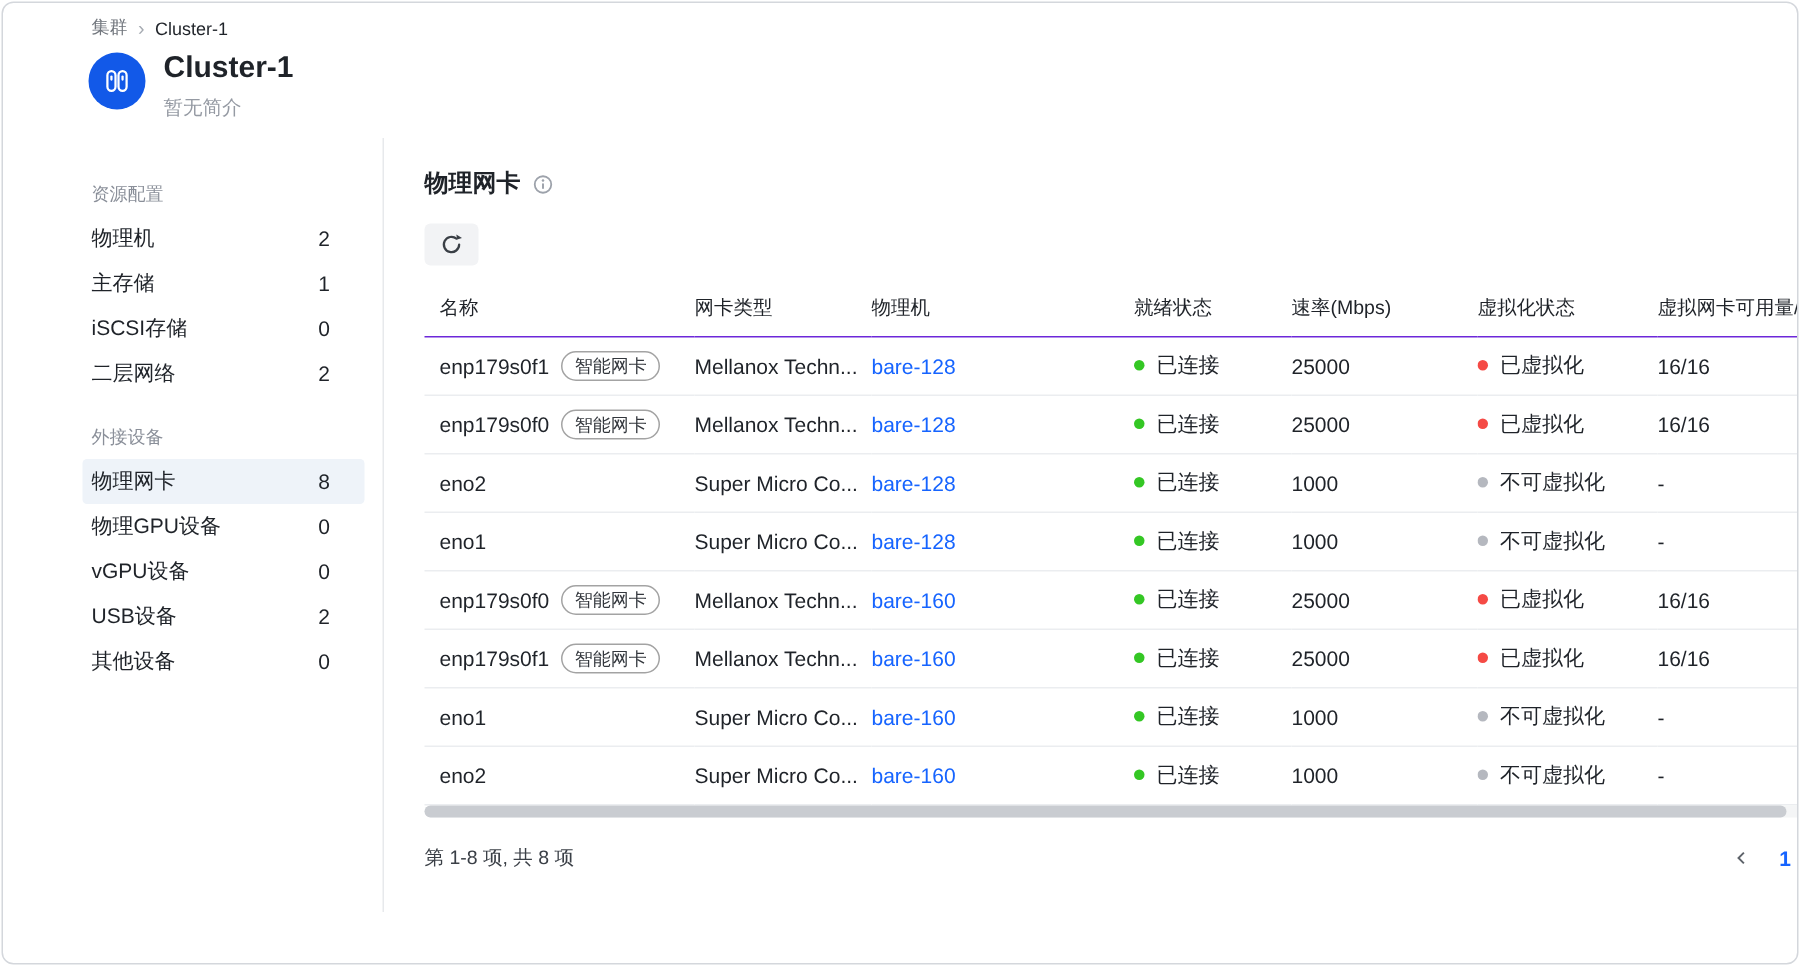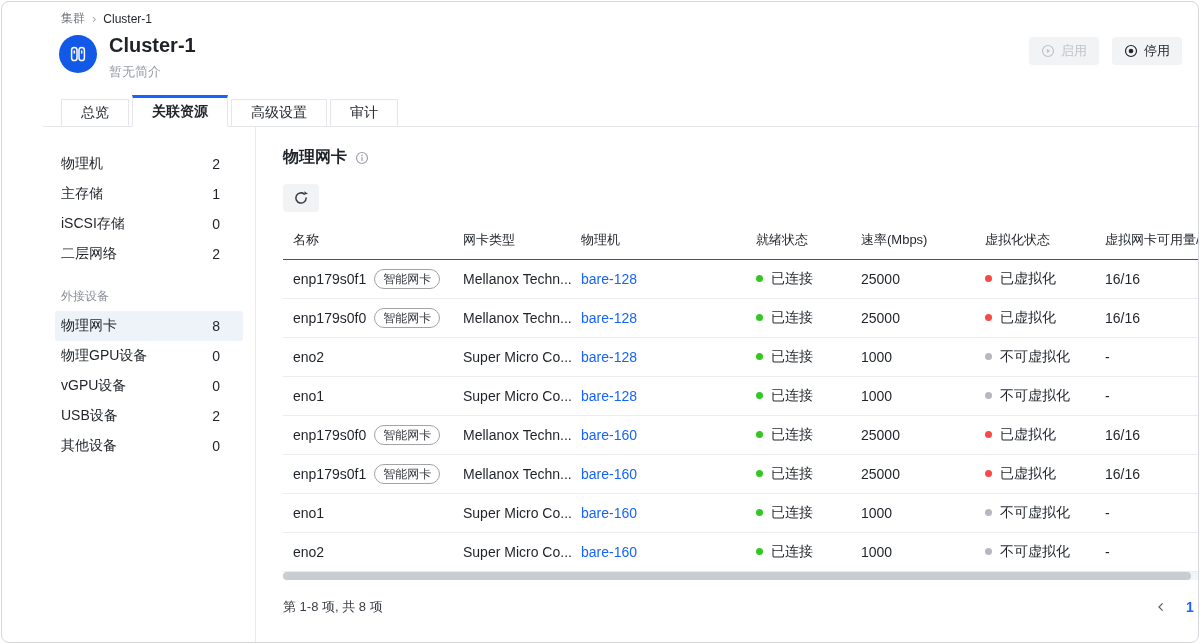--- a/index.html
+++ b/index.html
@@ -74,59 +74,26 @@
         <rect x="3.6" y="3.4" width="5.4" height="13.2" rx="2.7" fill="none" stroke="#ffffff" stroke-width="1.5"></rect>
         <rect x="11" y="3.4" width="5.4" height="13.2" rx="2.7" fill="none" stroke="#ffffff" stroke-width="1.5"></rect>
         <line x1="6.3" y1="7" x2="6.3" y2="9" stroke="#ffffff" stroke-width="1.5" stroke-linecap="round"></line>
         <line x1="13.7" y1="7" x2="13.7" y2="9" stroke="#ffffff" stroke-width="1.5" stroke-linecap="round"></line>
       </svg>
     </div>
     <div class="title-block">
       <div class="page-title">Cluster-1</div>
       <div class="page-subtitle">暂无简介</div>
     </div>
-    <div class="header-actions">
-      <button class="btn disabled">
-        <span style="display:inline-flex;">
-          <svg width="14" height="14" viewBox="0 0 14 14">
-              <circle cx="7" cy="7" r="5.5" fill="none" stroke="currentColor" stroke-width="1.2"></circle>
-              <path d="M5.9 4.8l3.3 2.2-3.3 2.2z" fill="currentColor"></path>
-            </svg>
-        </span>
-        <span>启用</span>
-      </button>
-      <button class="btn">
-        <span style="display:inline-flex;">
-          <svg width="14" height="14" viewBox="0 0 14 14">
-              <circle cx="7" cy="7" r="5.5" fill="none" stroke="currentColor" stroke-width="1.2"></circle>
-              <circle cx="7" cy="7" r="2.3" fill="currentColor"></circle>
-            </svg>
-        </span>
-        <span>停用</span>
-      </button>
-    </div>
   </div>
 
-  <div class="tabs-row">
-      <div class="tab">
-        <span>总览</span>
-      </div>
-      <div class="tab active">
-        <span>关联资源</span>
-      </div>
-      <div class="tab">
-        <span>高级设置</span>
-      </div>
-      <div class="tab">
-        <span>审计</span>
-      </div>
-    </div>
 
   <div class="body">
     <div class="sidebar">
+        <div class="side-title">资源配置</div>
         <div class="side-item">
           <span class="lbl">物理机</span>
           <span class="cnt">2</span>
         </div>
         <div class="side-item">
           <span class="lbl">主存储</span>
           <span class="cnt">1</span>
         </div>
         <div class="side-item">
           <span class="lbl">iSCSI存储</span>

